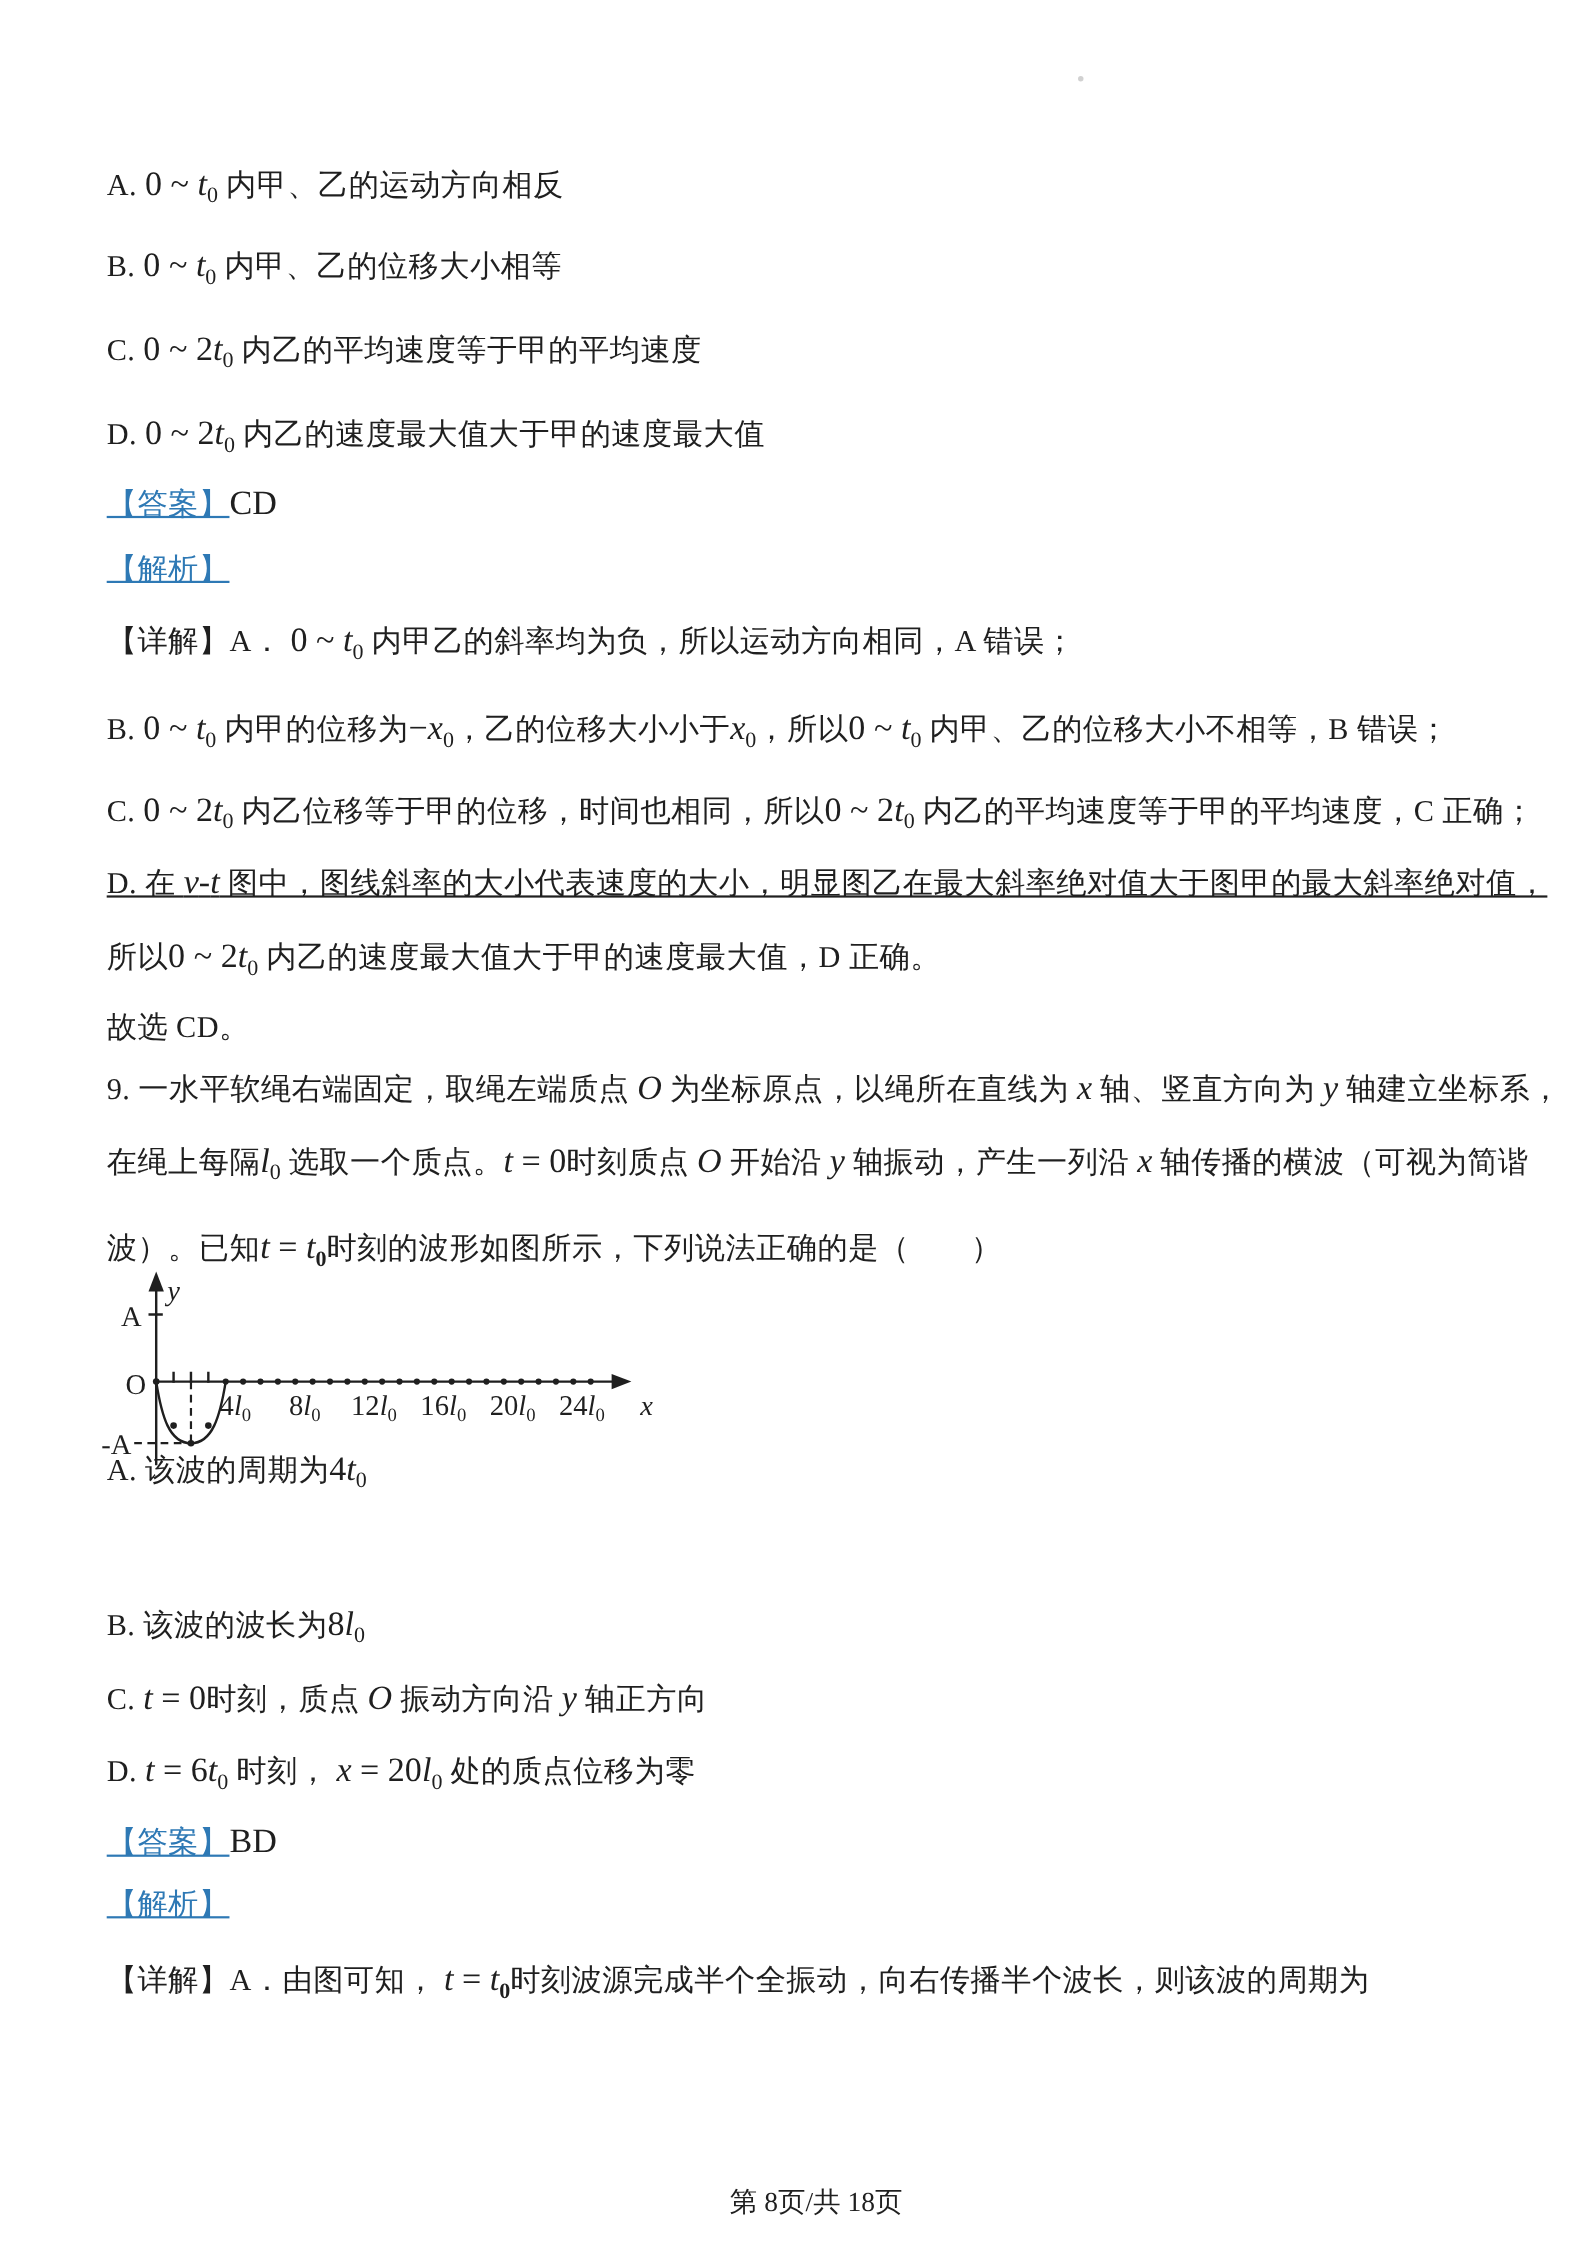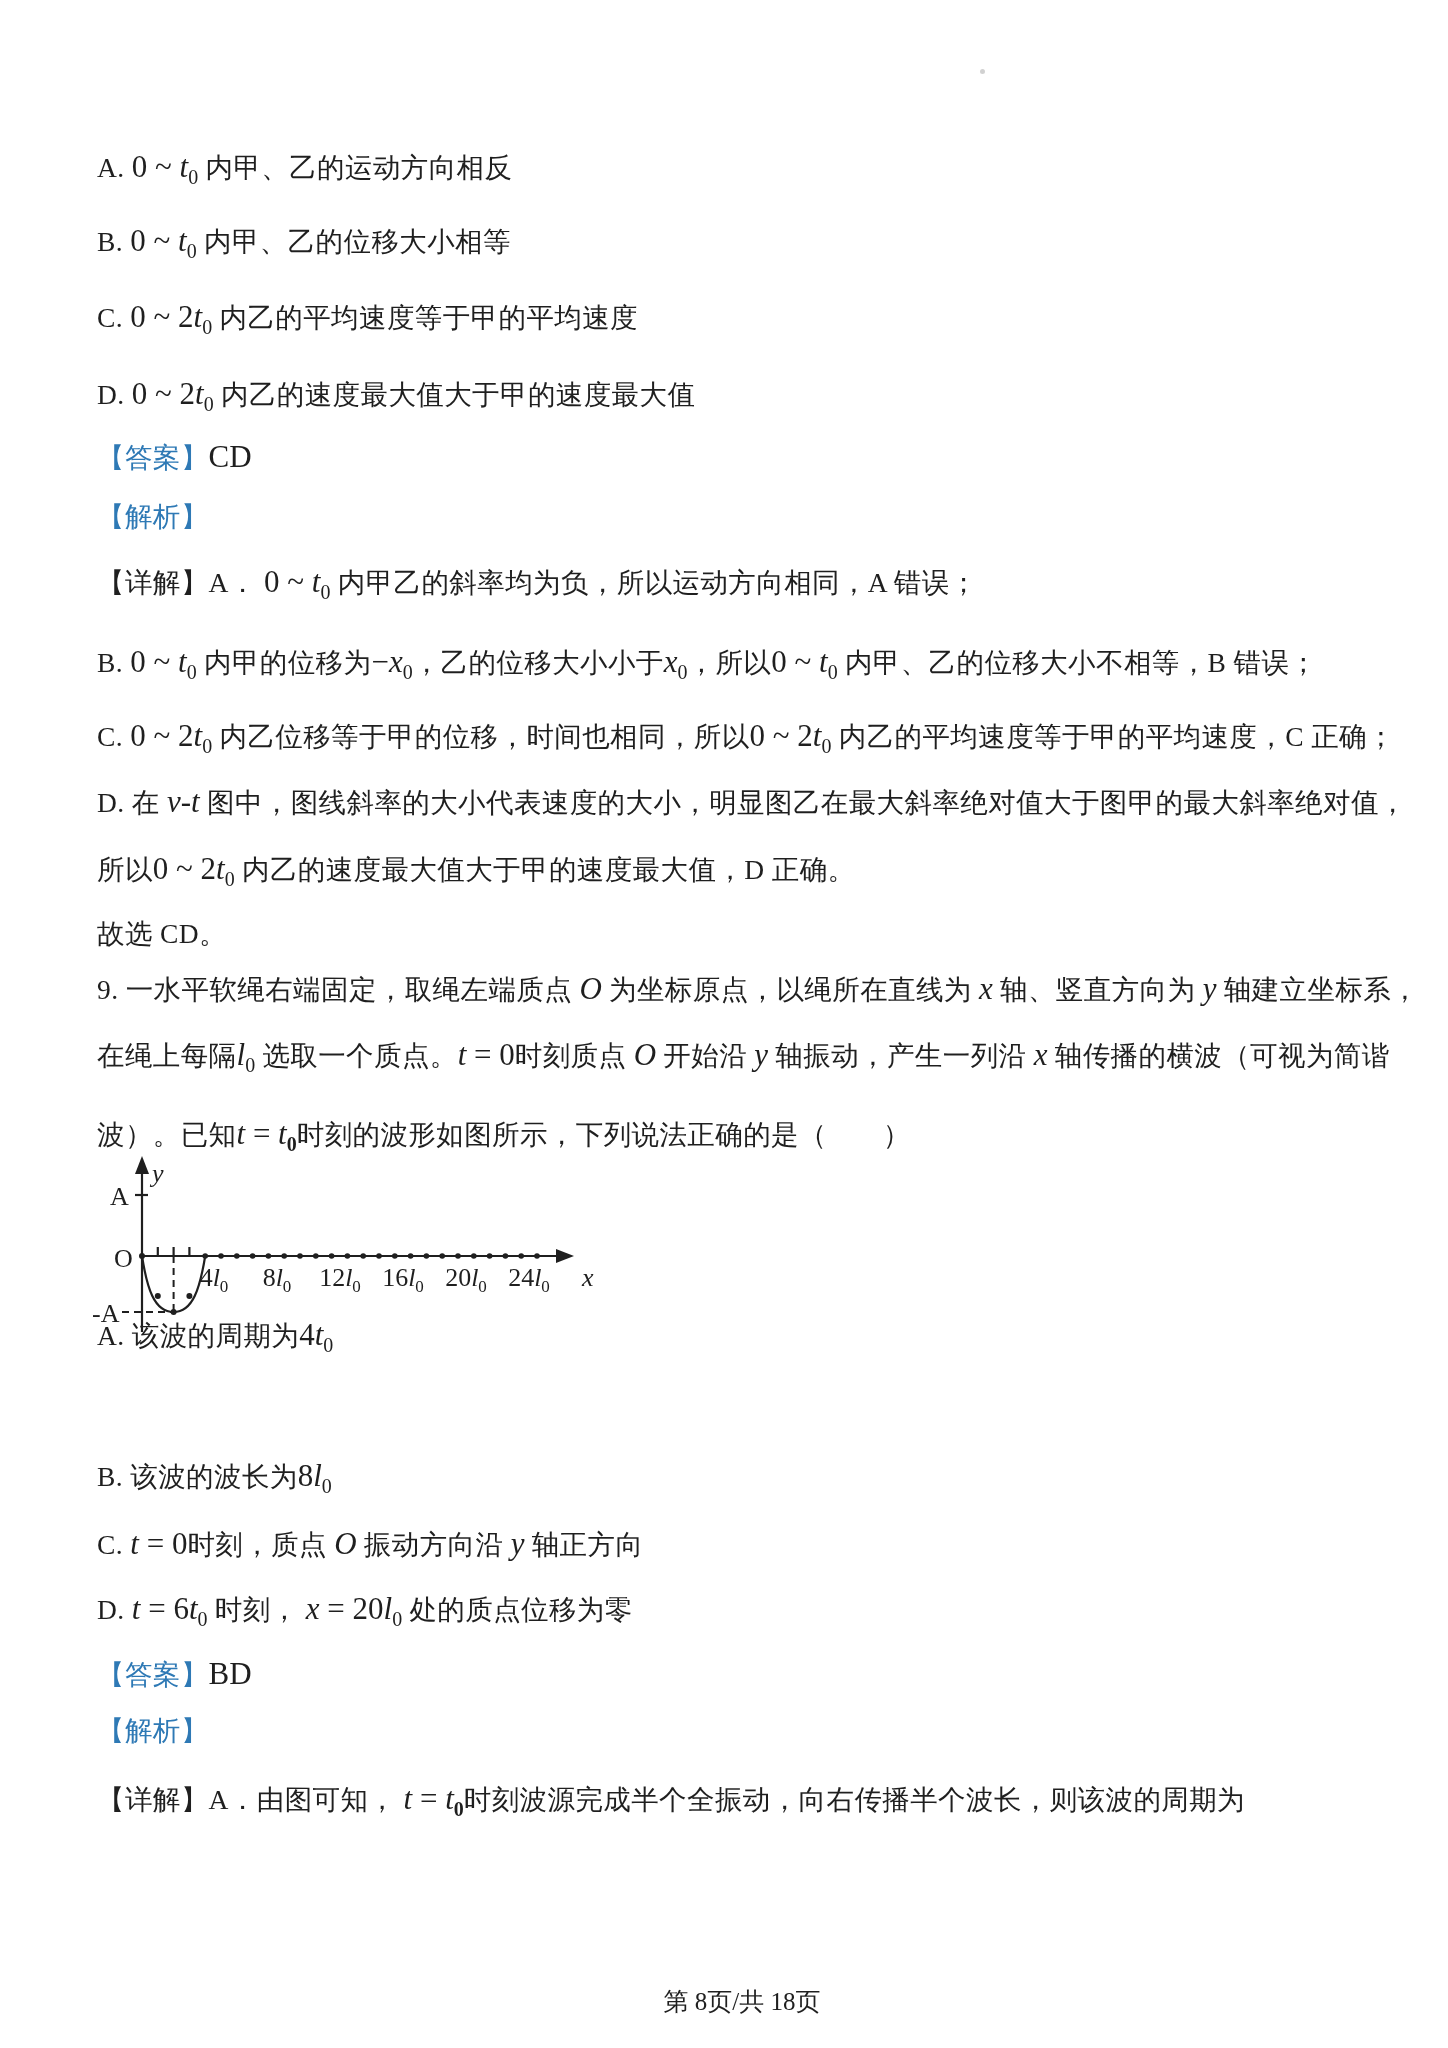--- a/index.html
+++ b/index.html
@@ -19,21 +19,21 @@
     font-size:27.5px;
     white-space:nowrap;
     letter-spacing:0.4px;
     margin-top:18px;
   }
   .r-n{}
   .r-f{font-size:31px;letter-spacing:0;}
   .r-fi{font-size:31px;font-style:italic;letter-spacing:0;}
   .r-sub{font-size:20px;vertical-align:-7px;letter-spacing:0;}
   .r-bsub{font-size:20px;vertical-align:-7px;font-weight:bold;letter-spacing:0;}
-  .r-blue{color:#2E79B5;}
+  .r-blue{color:#2E79B5;text-decoration:underline;}
   #footer{
     position:absolute;left:0;right:0;top:1985px;
     text-align:center;font-size:25px;color:#1f1f1f;padding-left:36px;
   }
   #wave-graph{position:absolute;left:90px;top:1152px;}
   #wave-graph .gline{stroke:#1f1f1f;stroke-width:2.2;fill:none;}
   #wave-graph .gdash{stroke:#1f1f1f;stroke-width:2;fill:none;stroke-dasharray:7 5;}
   #wave-graph .gfill{fill:#1f1f1f;}
   #wave-graph text{fill:#1f1f1f;font-family:"Liberation Serif","DejaVu Serif",serif;font-size:26px;}
   #wave-graph .gital{font-style:italic;}
@@ -53,21 +53,21 @@
   <div>
       <div class="line" style="top: 128px;"><span class="r-n">A.  </span><span class="r-f">0 ~ </span><span class="r-fi">t</span><span class="r-sub">0</span><span class="r-n"> 内甲、乙的运动方向相反</span></div>
       <div class="line" style="top: 202px;"><span class="r-n">B.  </span><span class="r-f">0 ~ </span><span class="r-fi">t</span><span class="r-sub">0</span><span class="r-n"> 内甲、乙的位移大小相等</span></div>
       <div class="line" style="top: 278px;"><span class="r-n">C.  </span><span class="r-f">0 ~ 2</span><span class="r-fi">t</span><span class="r-sub">0</span><span class="r-n"> 内乙的平均速度等于甲的平均速度</span></div>
       <div class="line" style="top: 355px;"><span class="r-n">D.  </span><span class="r-f">0 ~ 2</span><span class="r-fi">t</span><span class="r-sub">0</span><span class="r-n"> 内乙的速度最大值大于甲的速度最大值</span></div>
       <div class="line" style="top: 418px;"><span class="r-blue">【答案】</span><span class="r-f">CD</span></div>
       <div class="line" style="top: 478px;"><span class="r-blue">【解析】</span></div>
       <div class="line" style="top: 543px;"><span class="r-n">【详解】A．  </span><span class="r-f">0 ~ </span><span class="r-fi">t</span><span class="r-sub">0</span><span class="r-n"> 内甲乙的斜率均为负，所以运动方向相同，A 错误；</span></div>
       <div class="line" style="top: 623px;"><span class="r-n">B. </span><span class="r-f">0 ~ </span><span class="r-fi">t</span><span class="r-sub">0</span><span class="r-n"> 内甲的位移为</span><span class="r-f">−</span><span class="r-fi">x</span><span class="r-sub">0</span><span class="r-n">，乙的位移大小小于</span><span class="r-fi">x</span><span class="r-sub">0</span><span class="r-n">，所以</span><span class="r-f">0 ~ </span><span class="r-fi">t</span><span class="r-sub">0</span><span class="r-n"> 内甲、乙的位移大小不相等，B 错误；</span></div>
       <div class="line" style="top: 697px;"><span class="r-n">C. </span><span class="r-f">0 ~ 2</span><span class="r-fi">t</span><span class="r-sub">0</span><span class="r-n"> 内乙位移等于甲的位移，时间也相同，所以</span><span class="r-f">0 ~ 2</span><span class="r-fi">t</span><span class="r-sub">0</span><span class="r-n"> 内乙的平均速度等于甲的平均速度，C 正确；</span></div>
-      <div class="line" style="top: 763px;"><span class="r-n">D. 在 </span><span class="r-fi">v</span><span class="r-f">-</span><span class="r-fi">t</span><span class="r-n"> 图中，图线斜率的大小代表速度的大小，明显图乙在最大斜率绝对值大于图甲的最大斜率绝对值，</span></div>
+      <div class="line" style="top: 763px; text-decoration: underline;"><span class="r-n">D. 在 </span><span class="r-fi">v</span><span class="r-f">-</span><span class="r-fi">t</span><span class="r-n"> 图中，图线斜率的大小代表速度的大小，明显图乙在最大斜率绝对值大于图甲的最大斜率绝对值，</span></div>
       <div class="line" style="top: 830px;"><span class="r-n">所以</span><span class="r-f">0 ~ 2</span><span class="r-fi">t</span><span class="r-sub">0</span><span class="r-n"> 内乙的速度最大值大于甲的速度最大值，D 正确。</span></div>
       <div class="line" style="top: 895px;"><span class="r-n">故选 CD。</span></div>
       <div class="line" style="top: 950px;"><span class="r-n">9. 一水平软绳右端固定，取绳左端质点 </span><span class="r-fi">O</span><span class="r-n"> 为坐标原点，以绳所在直线为 </span><span class="r-fi">x</span><span class="r-n"> 轴、竖直方向为 </span><span class="r-fi">y</span><span class="r-n"> 轴建立坐标系，</span></div>
       <div class="line" style="top: 1016px;"><span class="r-n">在绳上每隔</span><span class="r-fi">l</span><span class="r-sub">0</span><span class="r-n"> 选取一个质点。</span><span class="r-fi">t</span><span class="r-f"> = 0</span><span class="r-n">时刻质点 </span><span class="r-fi">O</span><span class="r-n"> 开始沿 </span><span class="r-fi">y</span><span class="r-n"> 轴振动，产生一列沿 </span><span class="r-fi">x</span><span class="r-n"> 轴传播的横波（可视为简谐</span></div>
       <div class="line" style="top: 1095px;"><span class="r-n">波）。已知</span><span class="r-fi">t</span><span class="r-f"> = </span><span class="r-fi">t</span><span class="r-bsub">0</span><span class="r-n">时刻的波形如图所示，下列说法正确的是（　　）</span></div>
       <div class="line" style="top: 1296px;"><span class="r-n">A. 该波的周期为</span><span class="r-f">4</span><span class="r-fi">t</span><span class="r-sub">0</span></div>
       <div class="line" style="top: 1437px;"><span class="r-n">B. 该波的波长为</span><span class="r-f">8</span><span class="r-fi">l</span><span class="r-sub">0</span></div>
       <div class="line" style="top: 1505px;"><span class="r-n">C.  </span><span class="r-fi">t</span><span class="r-f"> = 0</span><span class="r-n">时刻，质点 </span><span class="r-fi">O</span><span class="r-n"> 振动方向沿 </span><span class="r-fi">y</span><span class="r-n"> 轴正方向</span></div>
       <div class="line" style="top: 1570px;"><span class="r-n">D.  </span><span class="r-fi">t</span><span class="r-f"> = 6</span><span class="r-fi">t</span><span class="r-sub">0</span><span class="r-n"> 时刻，  </span><span class="r-fi">x</span><span class="r-f"> = 20</span><span class="r-fi">l</span><span class="r-sub">0</span><span class="r-n"> 处的质点位移为零</span></div>
       <div class="line" style="top: 1635px; text-align: center;"><span class="r-blue">【答案】</span><span class="r-f">BD</span></div>

